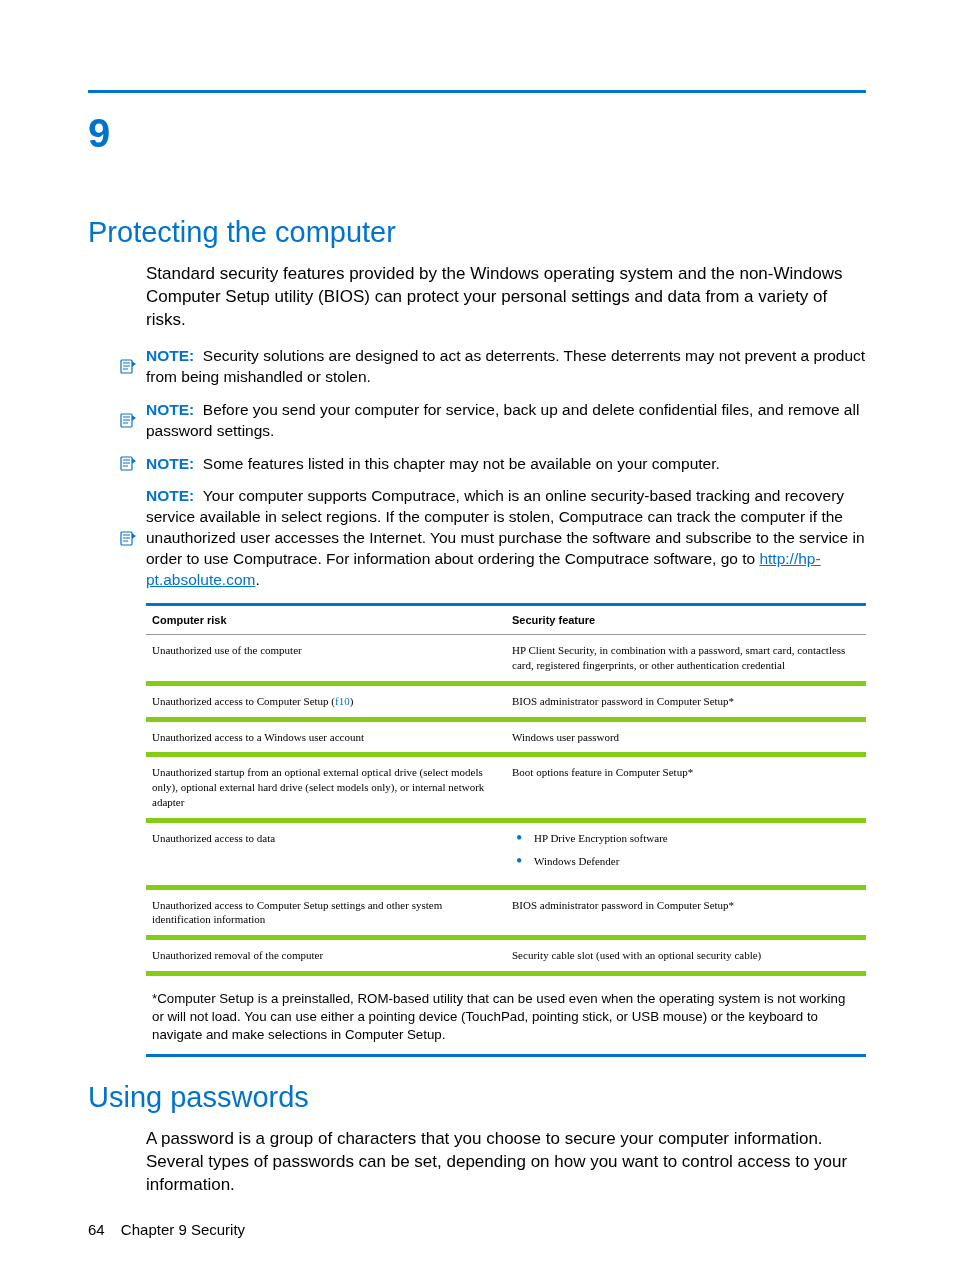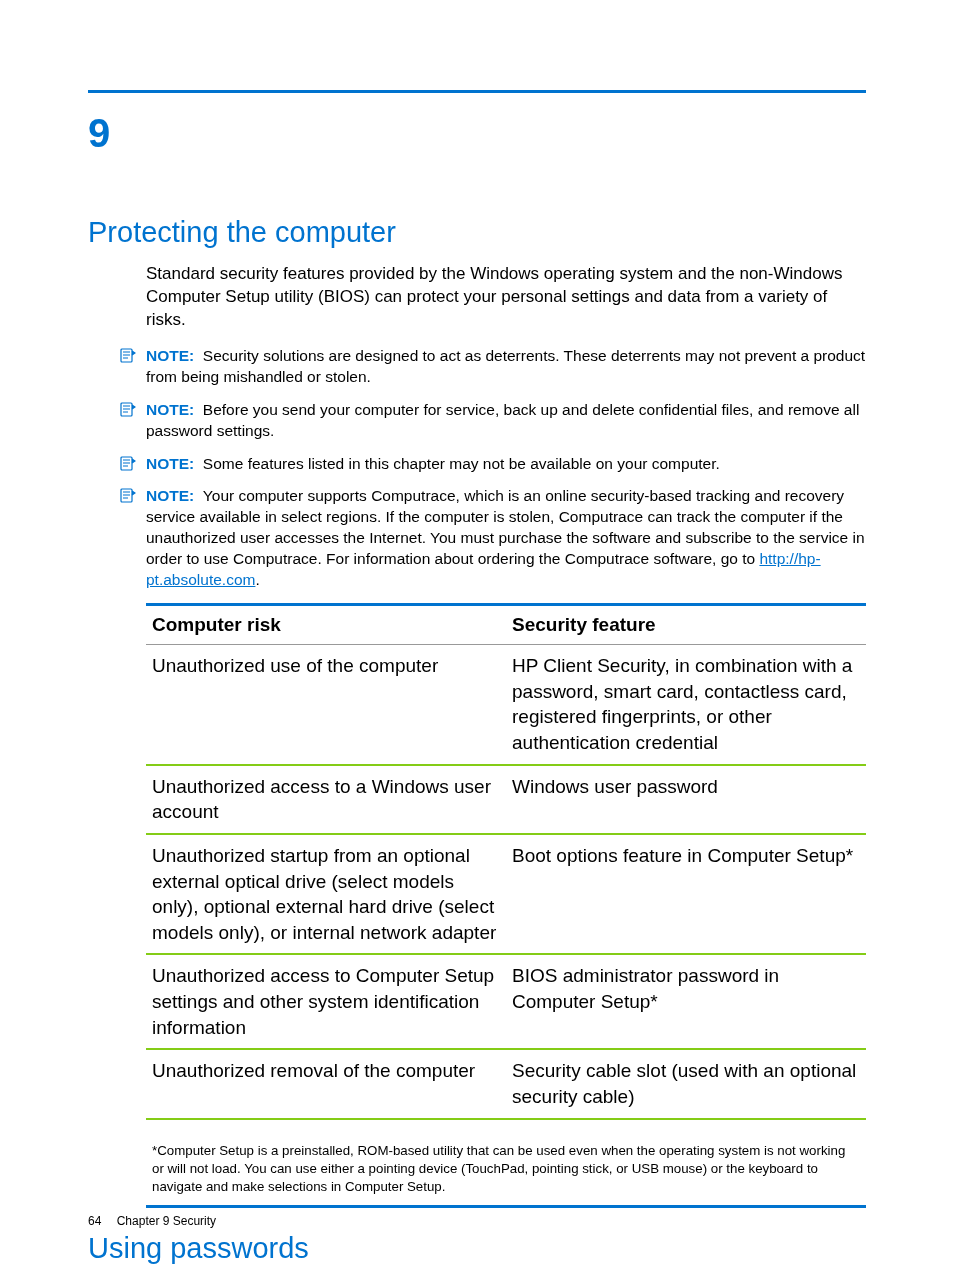--- a/index.html
+++ b/index.html
@@ -41,21 +41,21 @@
     }
     .body-text {
       font-size: 17px;
       line-height: 1.35;
       margin-left: 58px;
       margin-bottom: 14px;
       color: #000;
     }
     .note-block {
       display: flex;
-      align-items: flex-start;
+      align-items: center;
       margin-left: 32px;
       margin-bottom: 12px;
       gap: 8px;
     }
     .note-icon {
       flex: 0 0 18px;
       color: #0073cf;
       font-size: 15px;
       margin-top: 1px;
     }
@@ -70,40 +70,41 @@
       color: #0073cf;
     }
     .link {
       color: #0073cf;
       text-decoration: underline;
     }
     .inline-blue { color: #0073cf; }
     .security-table {
       margin-left: 58px;
       margin-top: 4px;
-      margin-bottom: 16px;
+      margin-bottom: 8px;
       border-top: 3px solid #0073cf;
-      font-size: 19px;
+      font-size: 11px;
     }
     .security-table table {
       width: 100%;
       border-collapse: collapse;
     }
     .security-table th {
       text-align: left;
       font-weight: bold;
       padding: 8px 6px;
       border-bottom: 1px solid #999;
       vertical-align: top;
     }
     .security-table td {
       padding: 8px 6px;
-      border-bottom: 2px solid #84cc16;
+      border-bottom: 5px solid #84cc16;
       vertical-align: top;
       line-height: 1.35;
+      font-family: Liberation Serif, serif;
     }
     .security-table th:first-child,
     .security-table td:first-child { width: 50%; }
     .feature-list { list-style: none; padding: 0; }
     .feature-list li {
       position: relative;
       padding-left: 22px;
       margin-bottom: 8px;
     }
     .feature-list li::before {
@@ -117,23 +118,23 @@
     .table-footnote {
       margin-left: 58px;
       font-size: 13.3px;
       line-height: 1.35;
       padding: 6px 6px 10px 6px;
       border-bottom: 3px solid #0073cf;
       margin-bottom: 20px;
     }
     .footer {
       position: absolute;
-      bottom: 42px;
+      bottom: 32px;
       left: 88px;
-      font-size: 12px;
+      font-size: 15px;
     }
     .footer-page { margin-right: 12px; }
   </style>
 </head>
 <body>
 
 <div class="top-rule"></div>
 
 <div class="chapter-header">
   <span class="chapter-num">9</span>
@@ -193,26 +194,39 @@
         <th>Computer risk</th>
         <th>Security feature</th>
       </tr>
     </thead>
     <tbody>
       <tr>
         <td>Unauthorized use of the computer</td>
         <td>HP Client Security, in combination with a password, smart card, contactless card, registered fingerprints, or other authentication credential</td>
       </tr>
       <tr>
+        <td><span>Unauthorized access to Computer Setup (</span><span class="inline-blue">f10</span><span>)</span></td>
+        <td>BIOS administrator password in Computer Setup*</td>
+      </tr>
+      <tr>
         <td>Unauthorized access to a Windows user account</td>
         <td>Windows user password</td>
       </tr>
       <tr>
         <td>Unauthorized startup from an optional external optical drive (select models only), optional external hard drive (select models only), or internal network adapter</td>
         <td>Boot options feature in Computer Setup*</td>
+      </tr>
+      <tr>
+        <td>Unauthorized access to data</td>
+        <td>
+          <ul class="feature-list">
+            <li>HP Drive Encryption software</li>
+            <li>Windows Defender</li>
+          </ul>
+        </td>
       </tr>
       <tr>
         <td>Unauthorized access to Computer Setup settings and other system identification information</td>
         <td>BIOS administrator password in Computer Setup*</td>
       </tr>
       <tr>
         <td>Unauthorized removal of the computer</td>
         <td>Security cable slot (used with an optional security cable)</td>
       </tr>
     </tbody>

